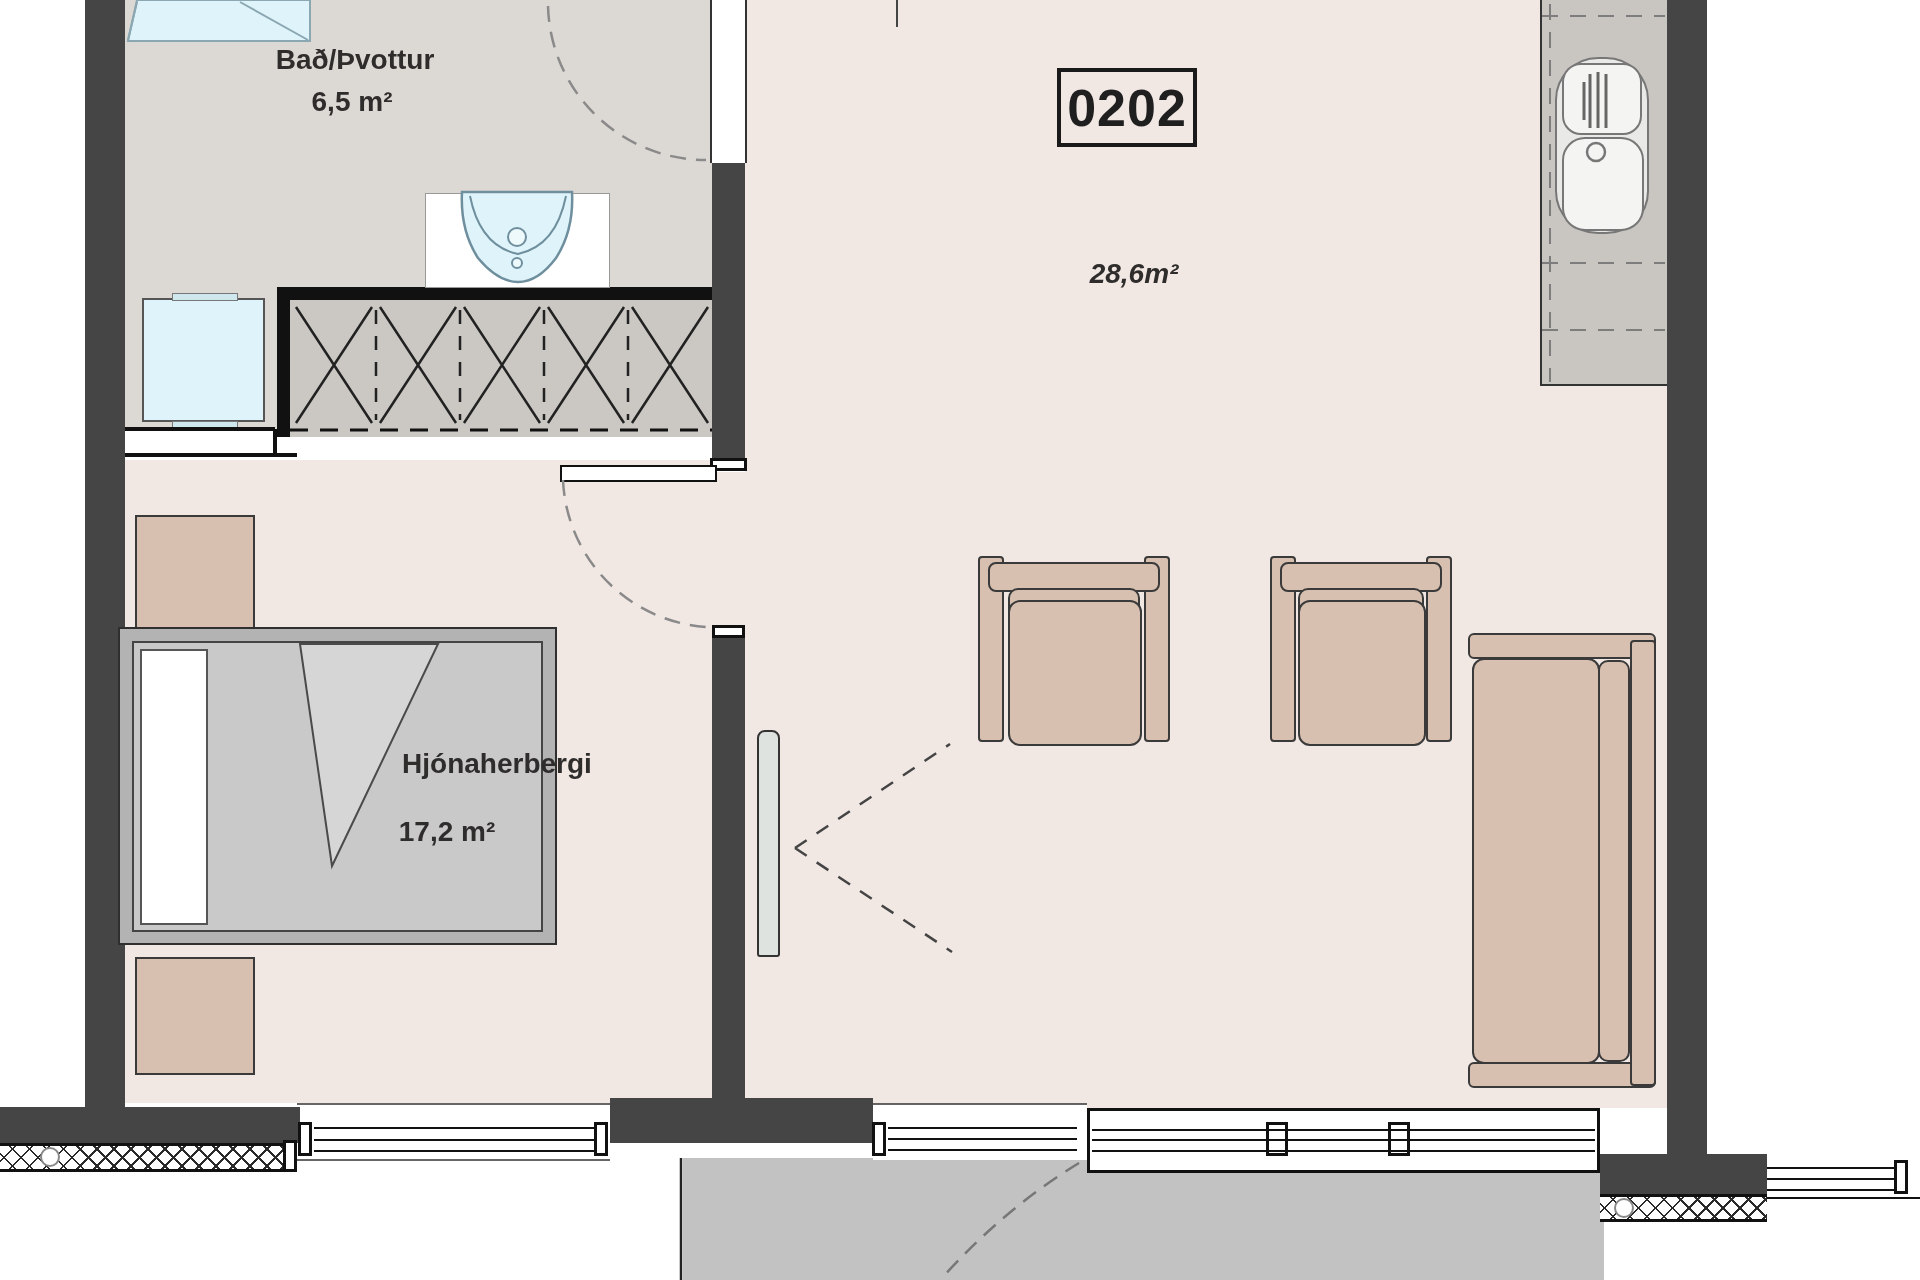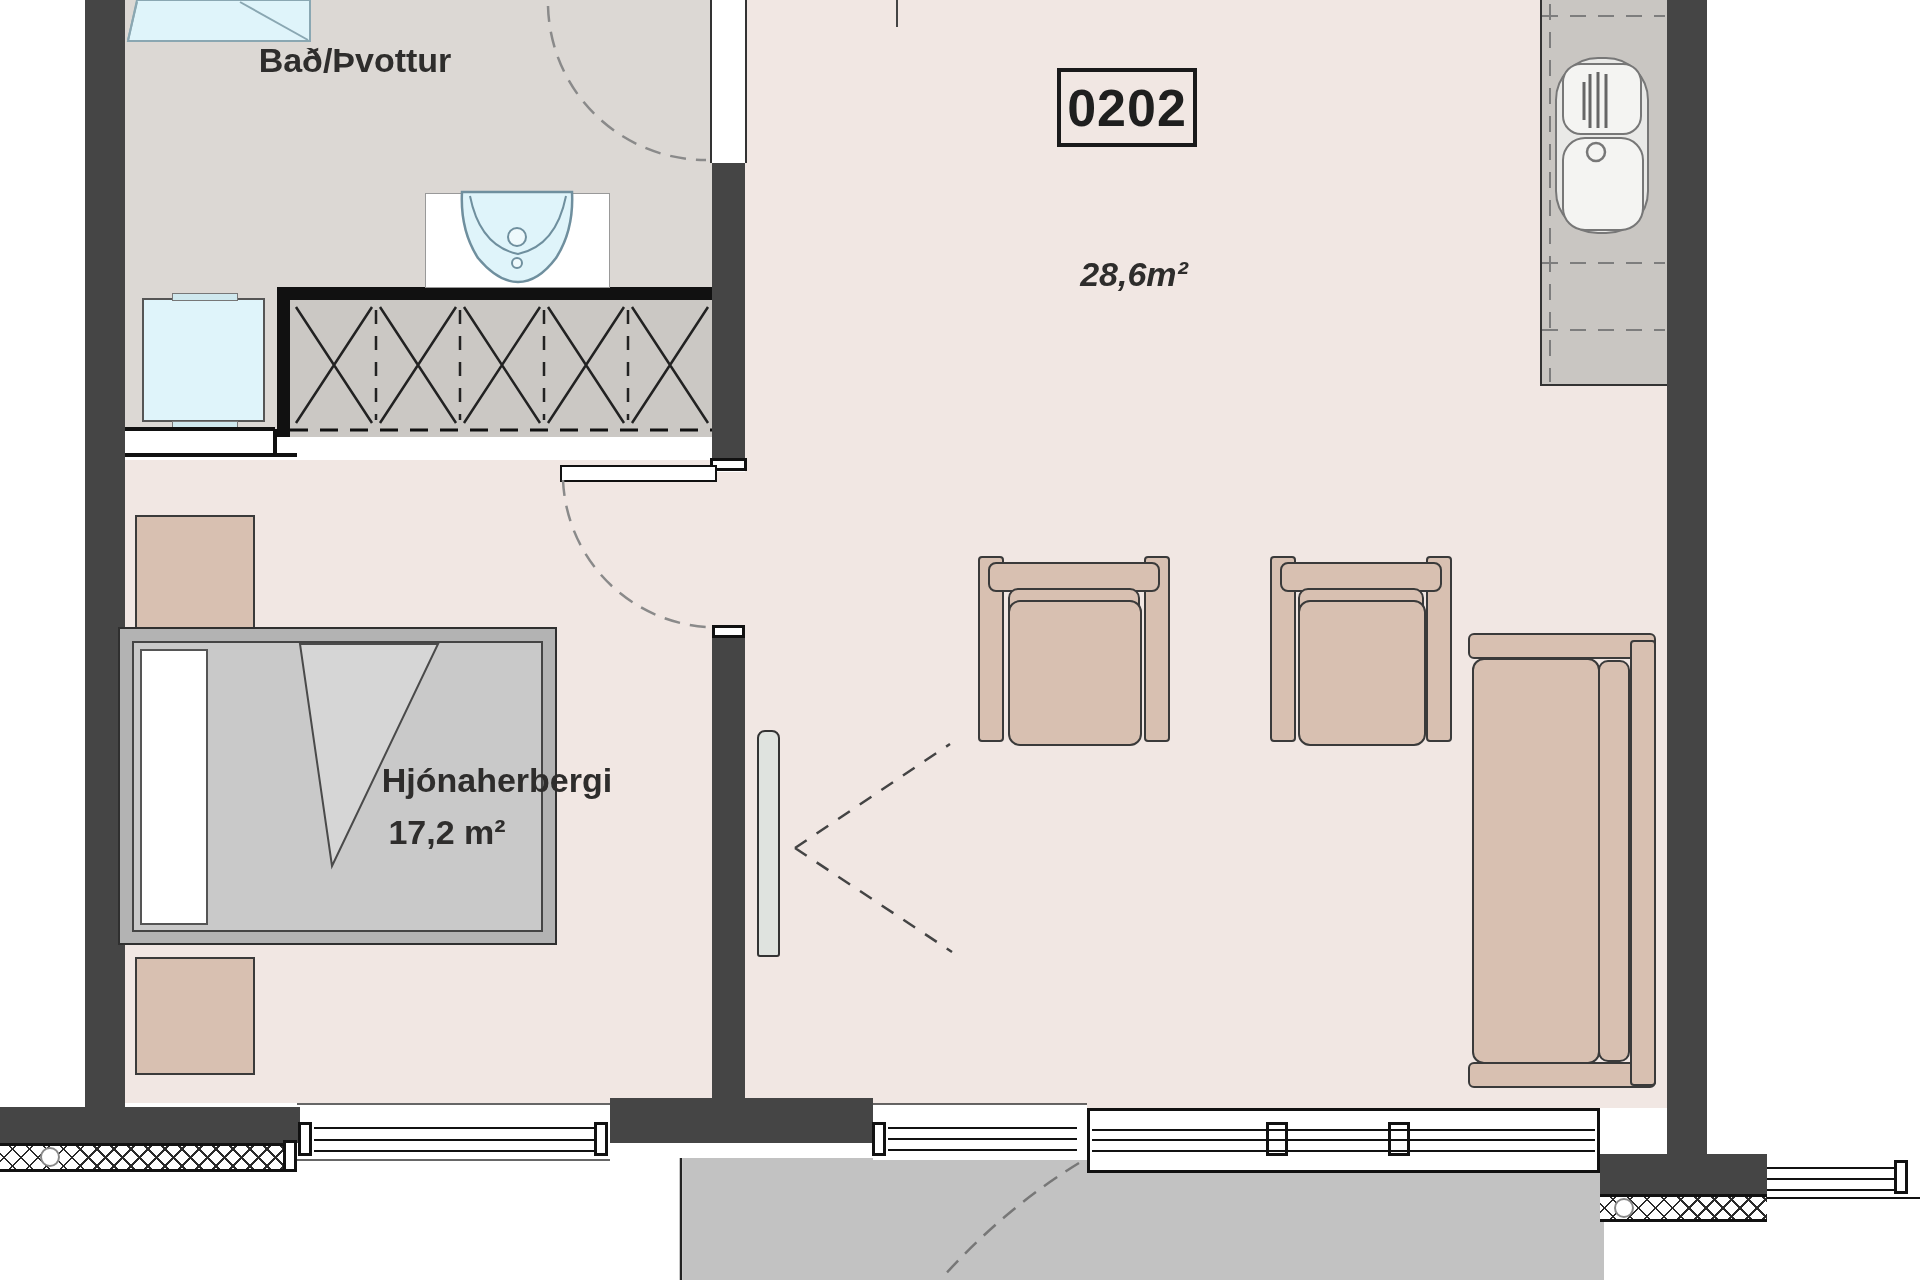--- a/index.html
+++ b/index.html
@@ -8,21 +8,21 @@
   .abs{position:absolute;}
   .floor-main{background:#f1e7e3;}
   .floor-bath{background:#dcd8d4;}
   .wall{background:#454545;}
   .cap{background:#fff;border:3px solid #111;box-sizing:border-box;}
   .hatch{background-color:#fff;
      background-image:repeating-linear-gradient(45deg, transparent 0 10px, #2a2a2a 10px 12px),
                       repeating-linear-gradient(135deg, transparent 0 10px, #2a2a2a 10px 12px);
      border-top:3px solid #111;border-bottom:3px solid #111;box-sizing:border-box;}
   .tan{background:#d8c0b1;border:2.5px solid #3a3a3a;box-sizing:border-box;}
-  .label{position:absolute;color:#2e2d2c;font-weight:bold;font-size:34px;line-height:40px;
+  .label{position:absolute;color:#2e2d2c;font-weight:bold;font-size:28px;line-height:40px;
          text-align:center;white-space:nowrap;}
   .unit-box{position:absolute;left:1057px;top:68px;width:140px;height:79px;
             border:4px solid #1a1a1a;box-sizing:border-box;display:flex;
             align-items:center;justify-content:center;font-size:52px;font-weight:bold;
             color:#1f1f1f;letter-spacing:1px;}
   svg{position:absolute;left:0;top:0;pointer-events:none;}
 </style>
 </head>
 <body>
 
@@ -145,20 +145,21 @@
     <path d="M1079,1163 Q1005,1208 942,1278" fill="none" stroke="#777" stroke-width="2.5" stroke-dasharray="16 10"></path>
     <line x1="681" y1="1158" x2="681" y2="1280" stroke="#222" stroke-width="2.5"></line>
 
     <circle cx="50" cy="1157" r="9" fill="#fff" stroke="#888" stroke-width="2"></circle>
     <circle cx="1624" cy="1208" r="9" fill="#fff" stroke="#888" stroke-width="2"></circle>
 
     <line x1="897" y1="0" x2="897" y2="27" stroke="#444" stroke-width="2"></line>
   </svg>
 
   <div class="label" style="left:155px;top:40px;width:400px;">Bað/Þvottur</div>
+  <div class="label" style="left:152px;top:82px;width:400px;">6,5 m²</div>
   <div class="unit-box">
       <span>0202</span>
     </div>
   <div class="label" style="left:834px;top:254px;width:600px;font-style:italic;">28,6m²</div>
-  <div class="label" style="left:297px;top:760px;width:400px;">Hjónaherbergi</div>
+  <div class="label" style="left:297px;top:744px;width:400px;">Hjónaherbergi</div>
   <div class="label" style="left:247px;top:812px;width:400px;">17,2 m²</div>
 
 </div>
 
 </body></html>

